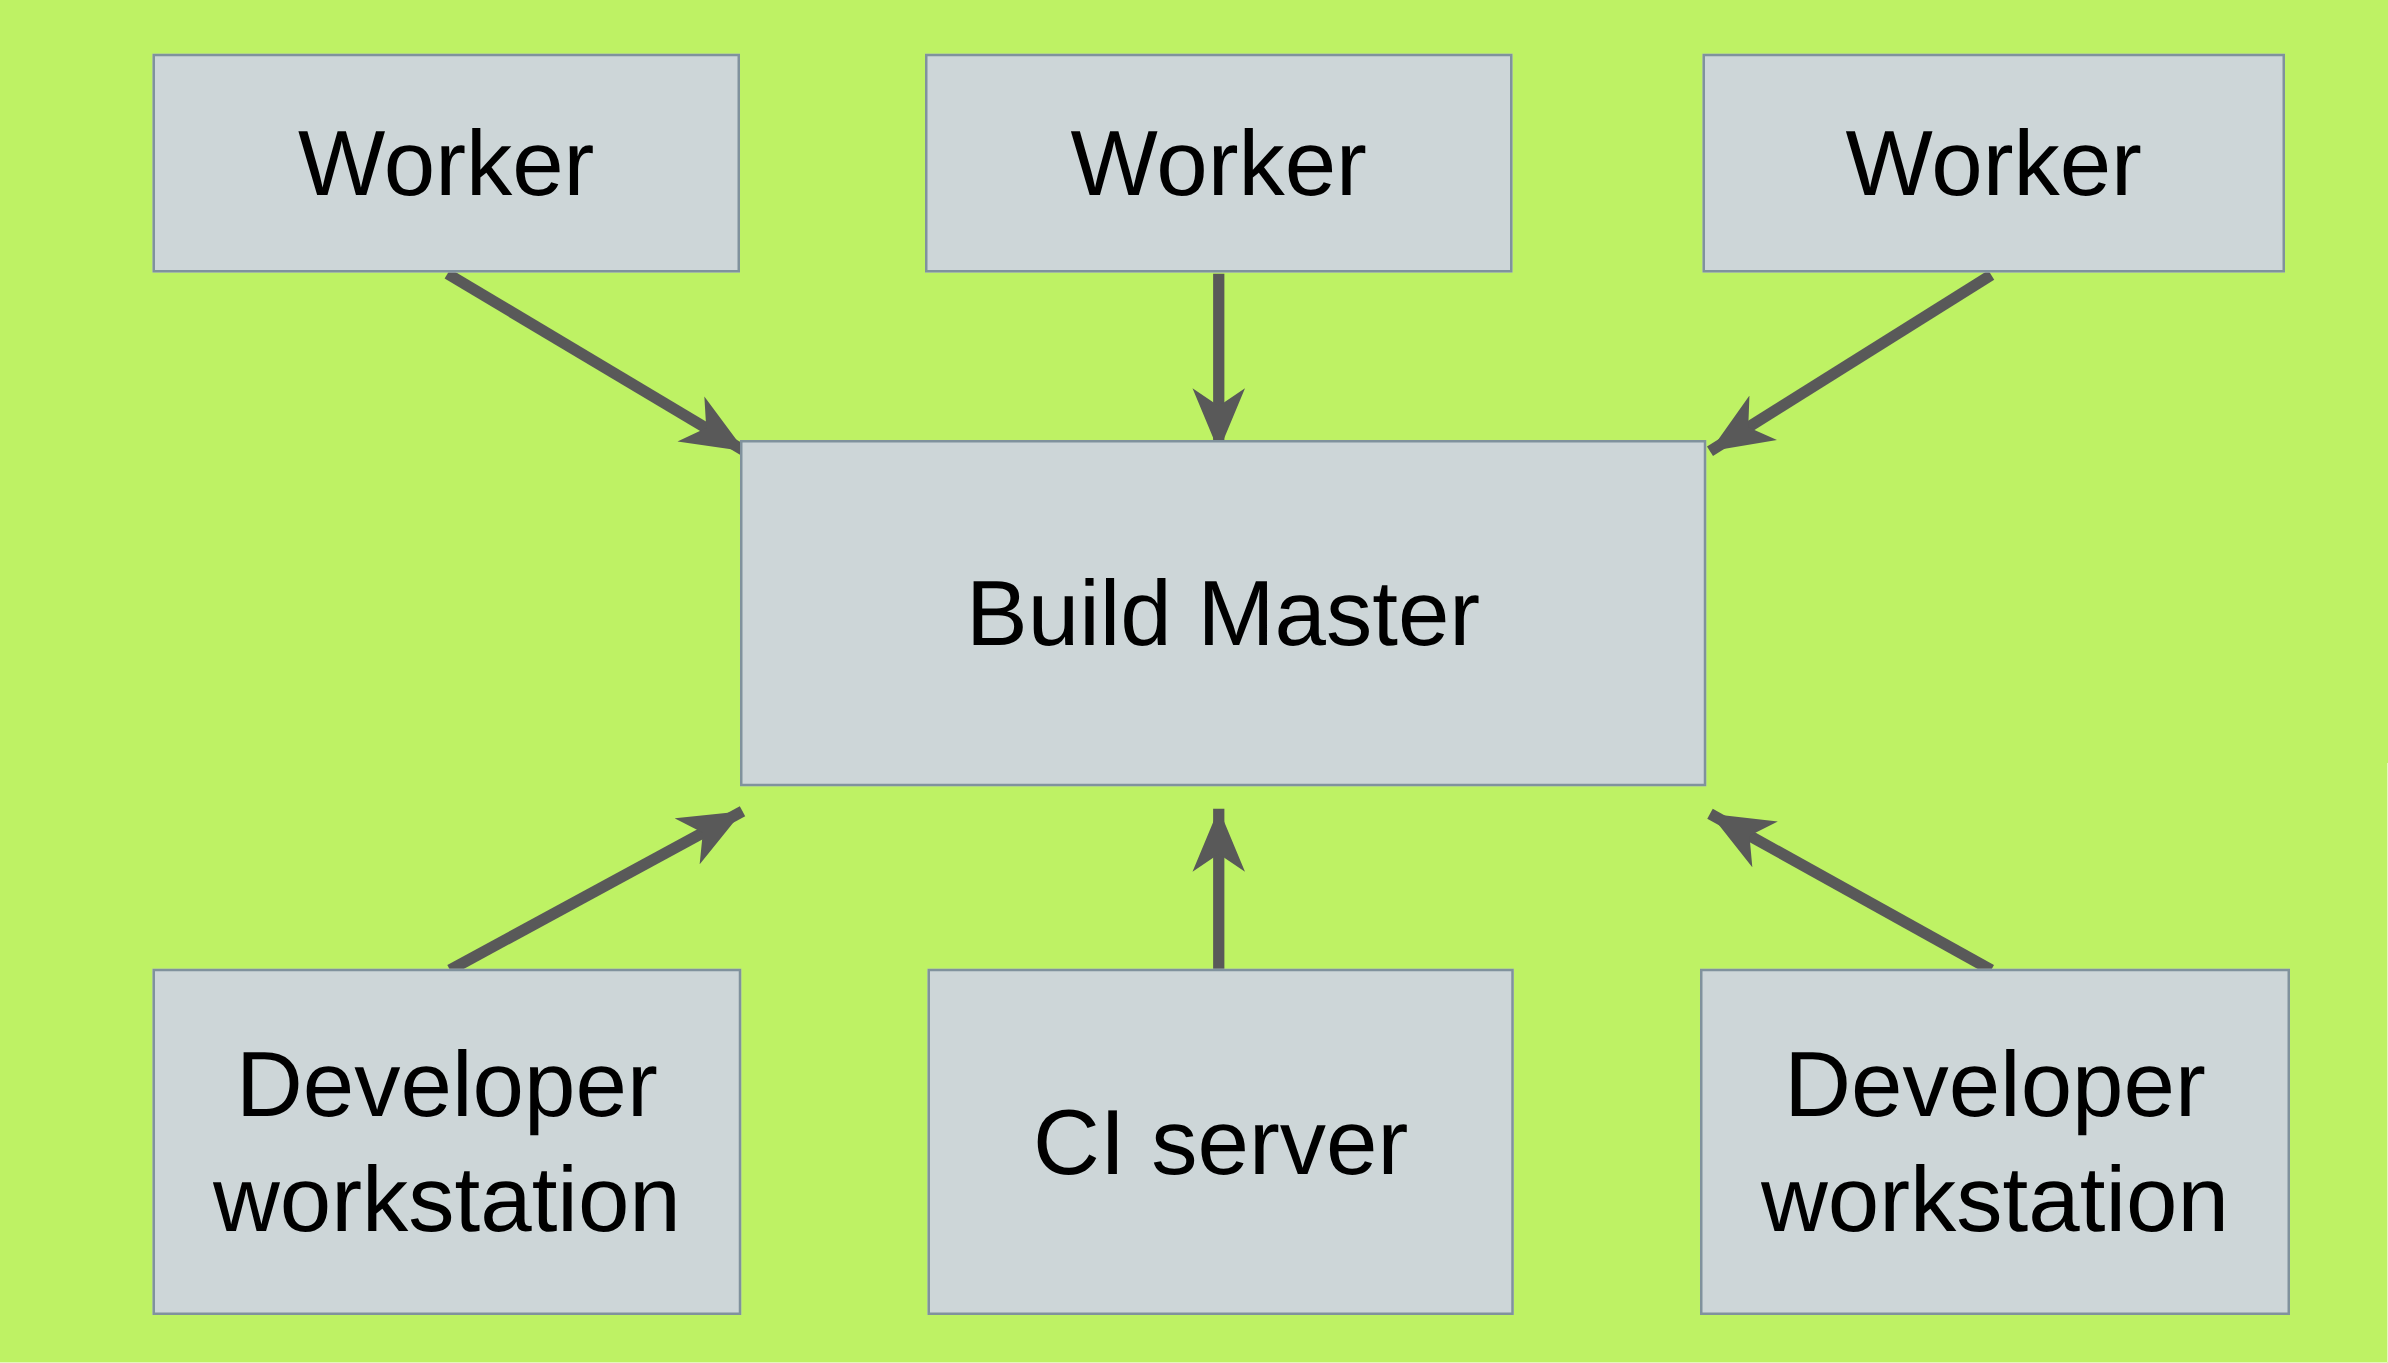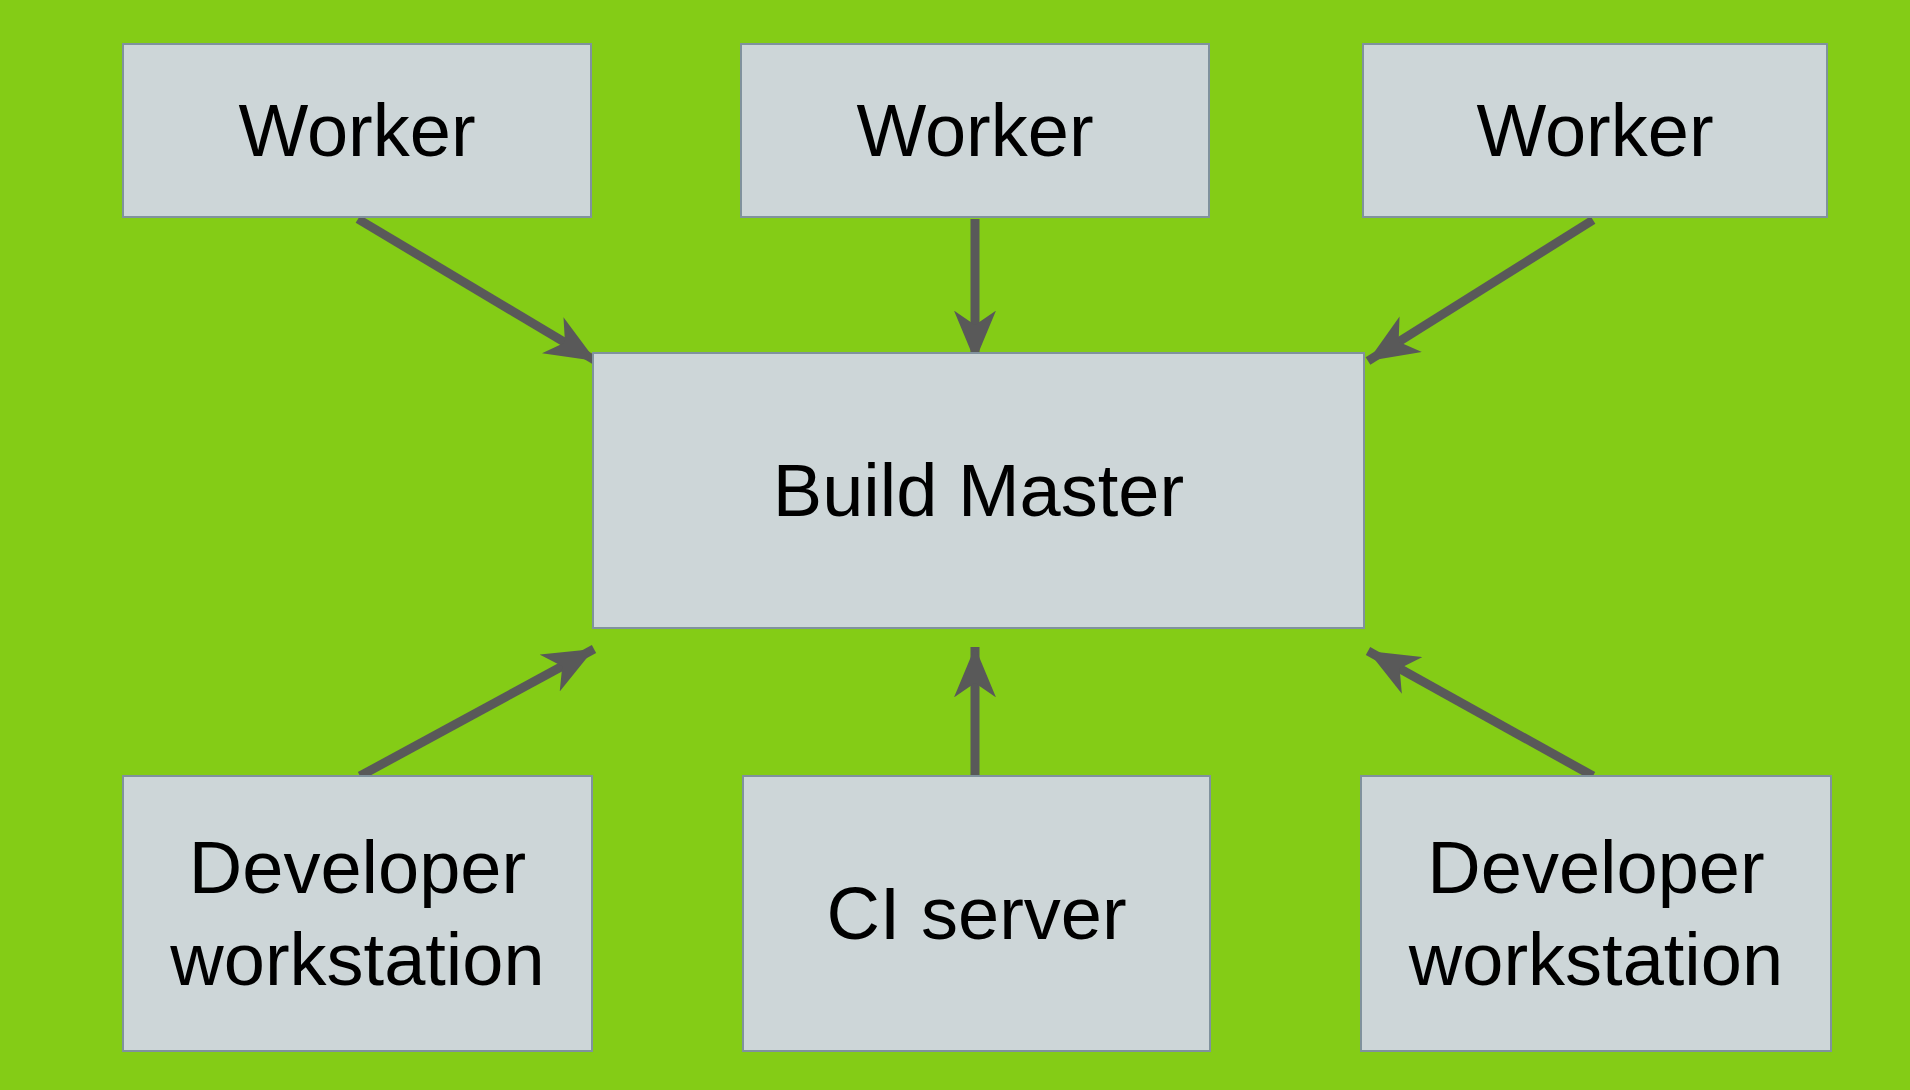--- a/index.html
+++ b/index.html
@@ -40,21 +40,21 @@
     letter-spacing: 0px;
   }
   .node .label {
     display: block;
     padding: 0 8px;
   }
 </style>
 </head>
 <body>
 
-<div id="canvas" style="background: #84cc16;">
+<div id="canvas" style="background: #bef264;">
     <svg id="arrow-layer" viewBox="0 0 1910 1090">
       <defs>
         <marker id="stealth-head" markerUnits="strokeWidth" viewBox="0 0 6 5" markerWidth="5.6" markerHeight="4.7" refX="6" refY="2.5" orient="auto">
           <path d="M0,0 L6,2.5 L0,5 L1.7,2.5 Z" fill="#595959"></path>
         </marker>
       </defs>
       <line x1="358" y1="219" x2="596" y2="361" stroke="#595959" stroke-width="9" marker-end="url(#stealth-head)"></line>
       <line x1="975" y1="219" x2="975" y2="361" stroke="#595959" stroke-width="9" marker-end="url(#stealth-head)"></line>
       <line x1="1593" y1="220" x2="1368" y2="361" stroke="#595959" stroke-width="9" marker-end="url(#stealth-head)"></line>
       <line x1="360" y1="776" x2="594" y2="649" stroke="#595959" stroke-width="9" marker-end="url(#stealth-head)"></line>

